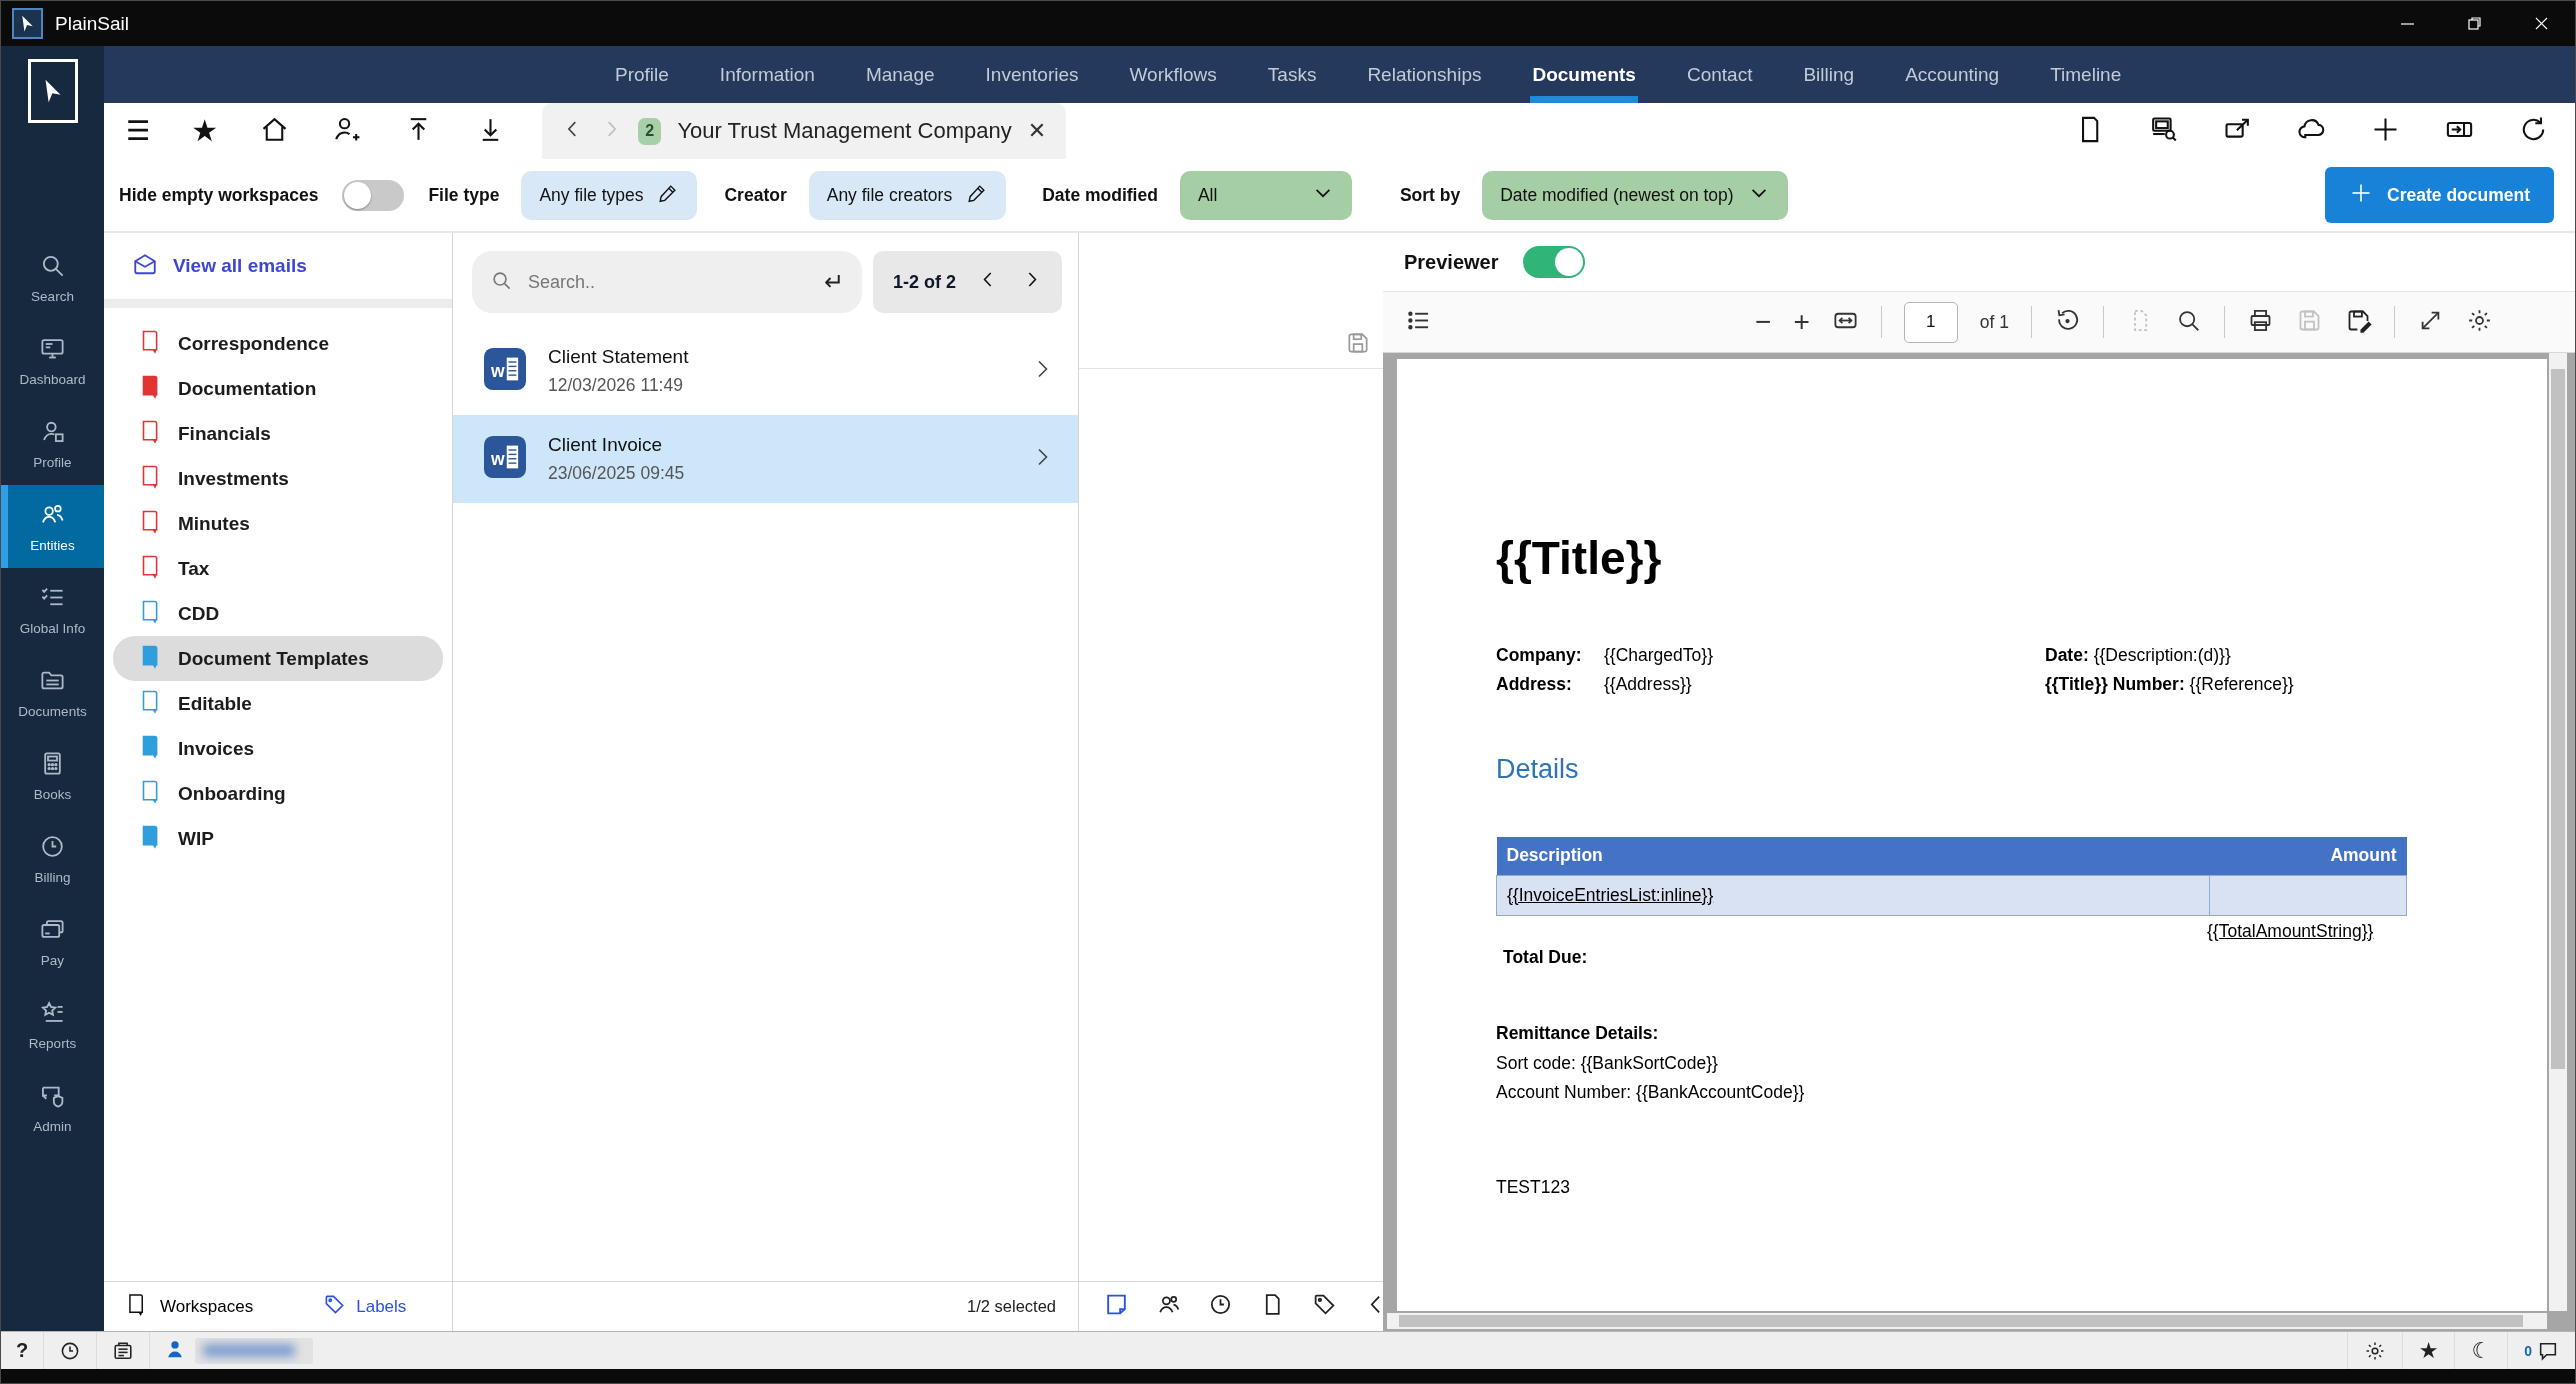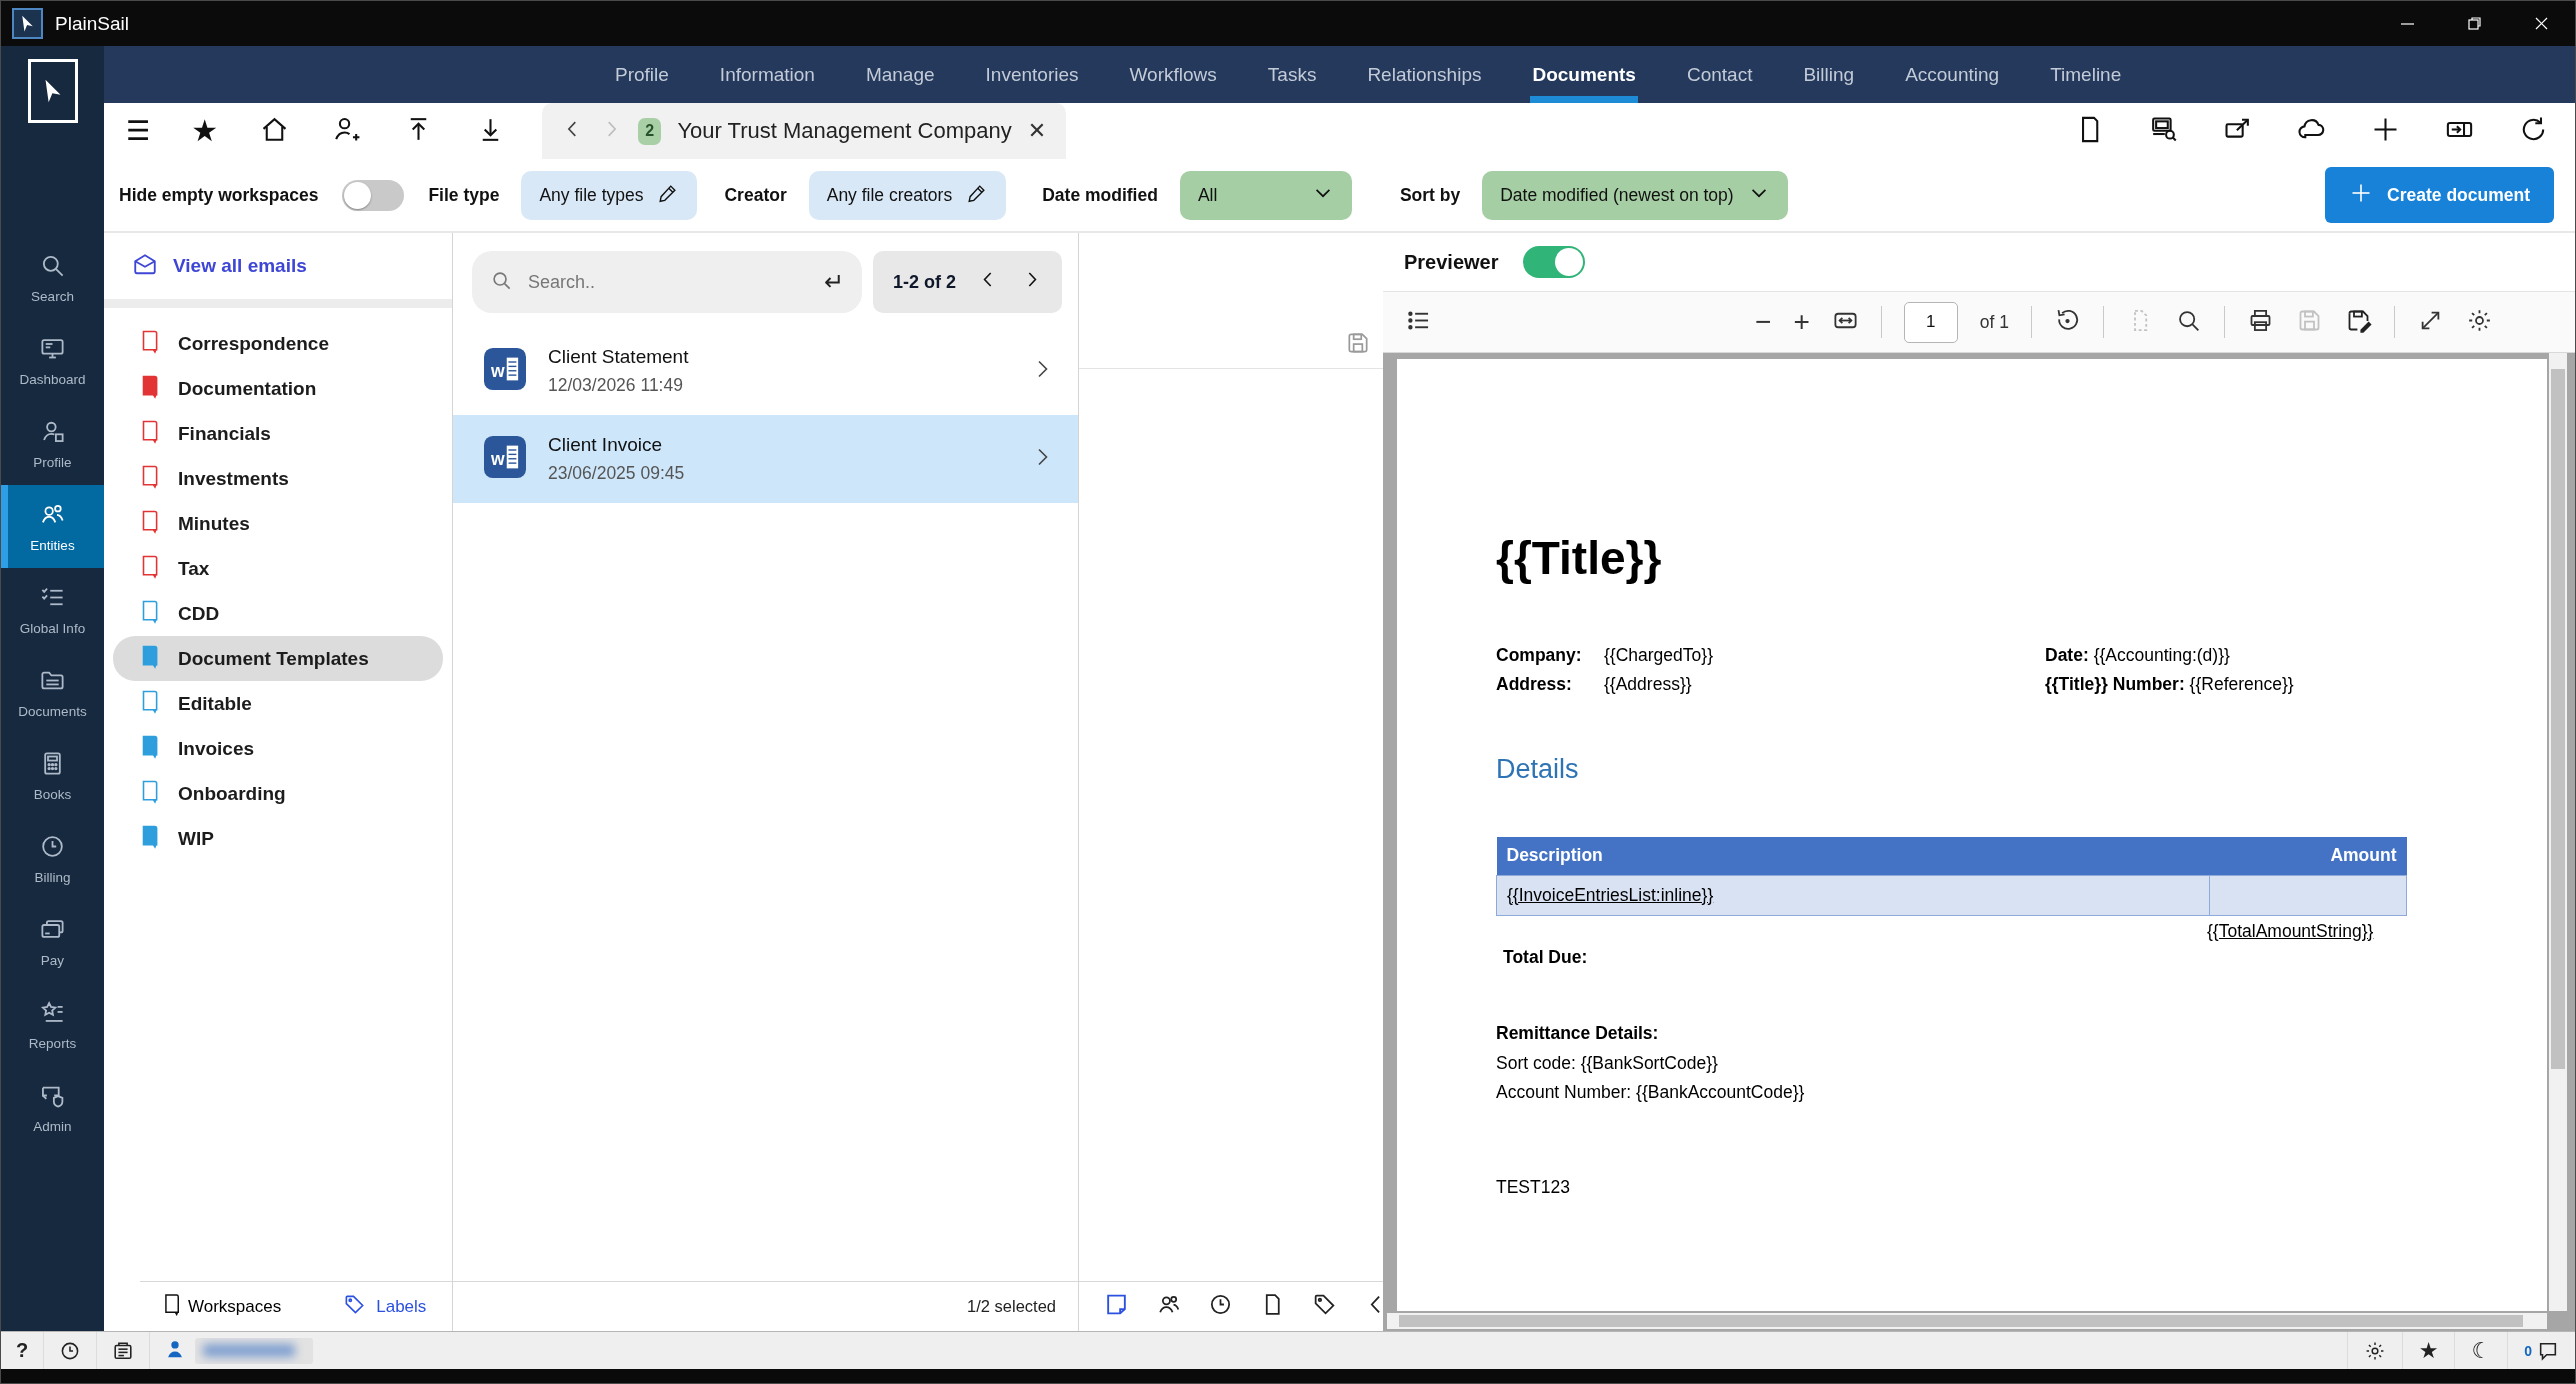--- a/index.html
+++ b/index.html
@@ -83,21 +83,21 @@
                  color:#3e46d5; font-size:19px; font-weight:600; }
   .view-emails svg { width:26px; height:26px; }
   .ws-divider { height:9px; background:#ececec; }
   .ws-list { padding-top:13px; }
   .ws-item { height:45px; display:flex; align-items:center; gap:17px; margin:0 9px; padding-left:27px;
              border-radius:22px; font-size:19px; font-weight:600; color:#1c1c1c; }
   .ws-item.selected { background:#dcdcdc; }
   .ws-item svg { width:21px; height:25px; flex:none; }
   .bm-red { color:#e23434; }
   .bm-blue { color:#2e9edd; }
-  .ws-footer { padding-left:21px; gap:4px;margin-left:36px; }
+  .ws-footer { padding-left:21px; gap:12px; }
   .ws-footer svg { width:23px; height:23px; }
   .labels-link { margin-left:58px; color:#2b51e0; display:flex; align-items:center; gap:10px; }
 
   
   .file-panel { position:absolute; top:232px; left:452px; width:626px; bottom:52px; background:#fff;
                 border-right:1px solid #d5d5d5; }
   .file-toolbar { display:flex; align-items:center; padding:18px 16px 14px 19px; }
   .search-box { width:390px; height:62px; background:#efefef; border-radius:20px; display:flex;
                 align-items:center; padding:0 18px; gap:15px; color:#555; }
   .search-box svg { width:23px; height:23px; flex:none; }
@@ -762,21 +762,21 @@
           <div class="row">
               <span class="lab">Company:</span>
               <span>{{ChargedTo}}</span>
             </div>
           <div class="row">
               <span class="lab">Address:</span>
               <span>{{Address}}</span>
             </div>
         </div>
         <div class="d-meta-r" data-interactable="false">
-          <div><b>Date:</b> <span>{{Accounting:(d)}}</span></div>
+          <div><b>Date:</b> <span>{{Description:(d)}}</span></div>
           <div><b>{{Title}} Number:</b> <span>{{Reference}}</span></div>
         </div>
         <div class="d-details" data-interactable="false">Details</div>
         <table class="d-table" data-interactable="false">
           <thead>
               <tr>
             <th>Description</th>
             <th>Amount</th>
           </tr>
             </thead>

